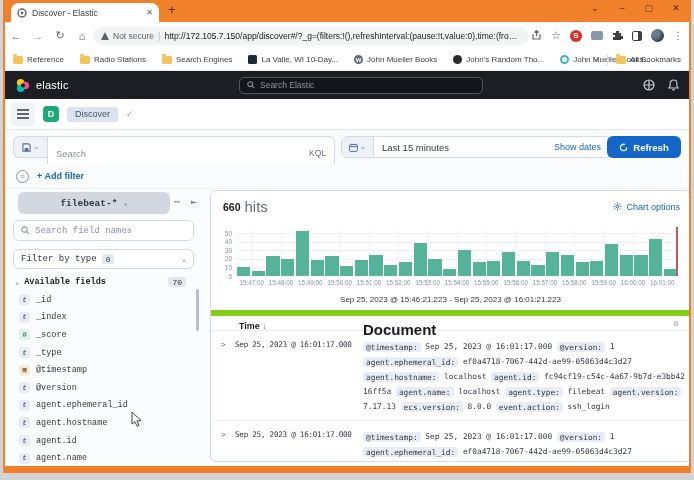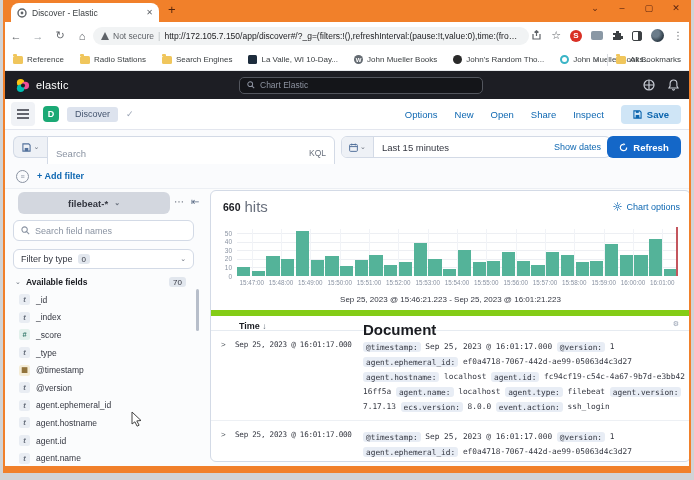--- a/index.html
+++ b/index.html
@@ -101,21 +101,21 @@
   
   .filterbar { position:relative; height:25px; background:#fafbfd; margin:0 2px; display:flex; align-items:center;
     border-bottom:1px solid #eceff4; }
   .filter-circle { width:13px; height:13px; margin-left:11px; border:1px solid #8a93a2; border-radius:50%;
     color:#8a93a2; font-size:7px; display:flex; align-items:center; justify-content:center; }
   .add-filter { margin-left:8px; font-size:9px; color:#0f68b2;font-weight:bold; }
 
   
   .content { position:relative; height:277px; background:#fbfcfd; margin:0 2px; overflow:hidden; }
 
-  .sidebar { position:absolute; left:0; top:0; width:201px; height:100%; }
+  .sidebar { position:absolute; left:0; top:0; width:201px; height:100%;font-family:Liberation Mono, monospace; }
   .idx-btn { position:absolute; left:13px; top:3px; width:152px; height:22px; background:#d3d7df; border-radius:6px;
     display:flex; align-items:center; justify-content:center; gap:6px; font-size:9.5px; font-weight:bold; color:#343741; }
   .idx-dots { position:absolute; left:169px; top:7px; color:#69707d; font-size:10px; letter-spacing:0; }
   .idx-collapse { position:absolute; left:186px; top:7px; color:#5a6b85; font-size:10px; }
   .fld-search { position:absolute; left:8px; top:31px; width:181px; height:21px; background:#fff; border:1px solid #d3dae6;
     border-radius:6px; display:flex; align-items:center; gap:5px; padding:0 7px; }
   .fld-ph { font-size:9px; color:#8a93a2; }
   .type-filter { position:absolute; left:8px; top:60px; width:181px; height:20px; background:#fff; border:1px solid #d3dae6;
     border-radius:6px; display:flex; align-items:center; padding:0 7px; gap:5px; }
   .tf-label { font-size:9px; color:#343741; }
@@ -274,21 +274,21 @@
         <circle cx="6" cy="11" r="4" fill="#00bfb3"></circle>
         <circle cx="8.5" cy="8" r="2.2" fill="#1d1e24"></circle>
       </svg>
       <span class="el-brand">elastic</span>
     </div>
     <div class="el-search">
       <svg width="8" height="8" viewBox="0 0 10 10">
         <circle cx="4" cy="4" r="3" fill="none" stroke="#8d93a0" stroke-width="1.3"></circle>
         <path d="M6.3 6.3L9 9" stroke="#8d93a0" stroke-width="1.3"></path>
       </svg>
-      <span class="el-search-ph">Chart Elastic</span>
+      <span class="el-search-ph">Search Elastic</span>
     </div>
     <div class="eui-right">
       <svg width="12" height="12" viewBox="0 0 12 12">
         <circle cx="6" cy="6" r="5" fill="none" stroke="#c9cdd6" stroke-width="1.2"></circle>
         <path d="M6 1v10M1 6h10" stroke="#c9cdd6" stroke-width="1.2"></path>
       </svg>
       <svg width="11" height="12" viewBox="0 0 11 12">
         <path d="M5.5 1a3.4 3.4 0 0 1 3.4 3.4V7l1.2 2H.9L2.1 7V4.4A3.4 3.4 0 0 1 5.5 1z" fill="none" stroke="#c9cdd6" stroke-width="1.1"></path>
         <path d="M4.3 10.3a1.3 1.3 0 0 0 2.4 0" fill="none" stroke="#c9cdd6" stroke-width="1.1"></path>
       </svg>
@@ -297,37 +297,20 @@
 
   <div class="app-toolbar">
     <div class="hamb">
       <svg width="12" height="10" viewBox="0 0 12 10">
         <path d="M0 1h12M0 5h12M0 9h12" stroke="#343741" stroke-width="1.4"></path>
       </svg>
     </div>
     <span class="space-badge">D</span>
     <span class="crumb">Discover</span>
     <span class="crumb-check">✓</span>
-    <div class="tb-actions">
-      <span id="toolbar-actions" style="display:flex; gap:17px;">
-          <span class="tb-link">Options</span>
-          <span class="tb-link">New</span>
-          <span class="tb-link">Open</span>
-          <span class="tb-link">Share</span>
-          <span class="tb-link">Inspect</span>
-        </span>
-      <span class="save-btn">
-        <svg width="9" height="9" viewBox="0 0 10 10">
-          <path d="M1 1h6.5L9 2.5V9H1z" fill="none" stroke="#0b64ad" stroke-width="1.2"></path>
-          <rect x="3" y="5.5" width="4" height="3.5" fill="#0b64ad"></rect>
-          <rect x="3.2" y="1" width="3.2" height="2.2" fill="#0b64ad"></rect>
-        </svg>
-        <span>Save</span>
-      </span>
-    </div>
   </div>
 
   <div class="querybar">
     <div class="sq-btn">
       <svg width="9" height="9" viewBox="0 0 10 10">
         <path d="M1 1h6.5L9 2.5V9H1z" fill="none" stroke="#53719c" stroke-width="1.2"></path>
         <rect x="3" y="5.5" width="4" height="3.5" fill="#53719c"></rect>
       </svg>
       <span class="chev">⌄</span>
     </div>

